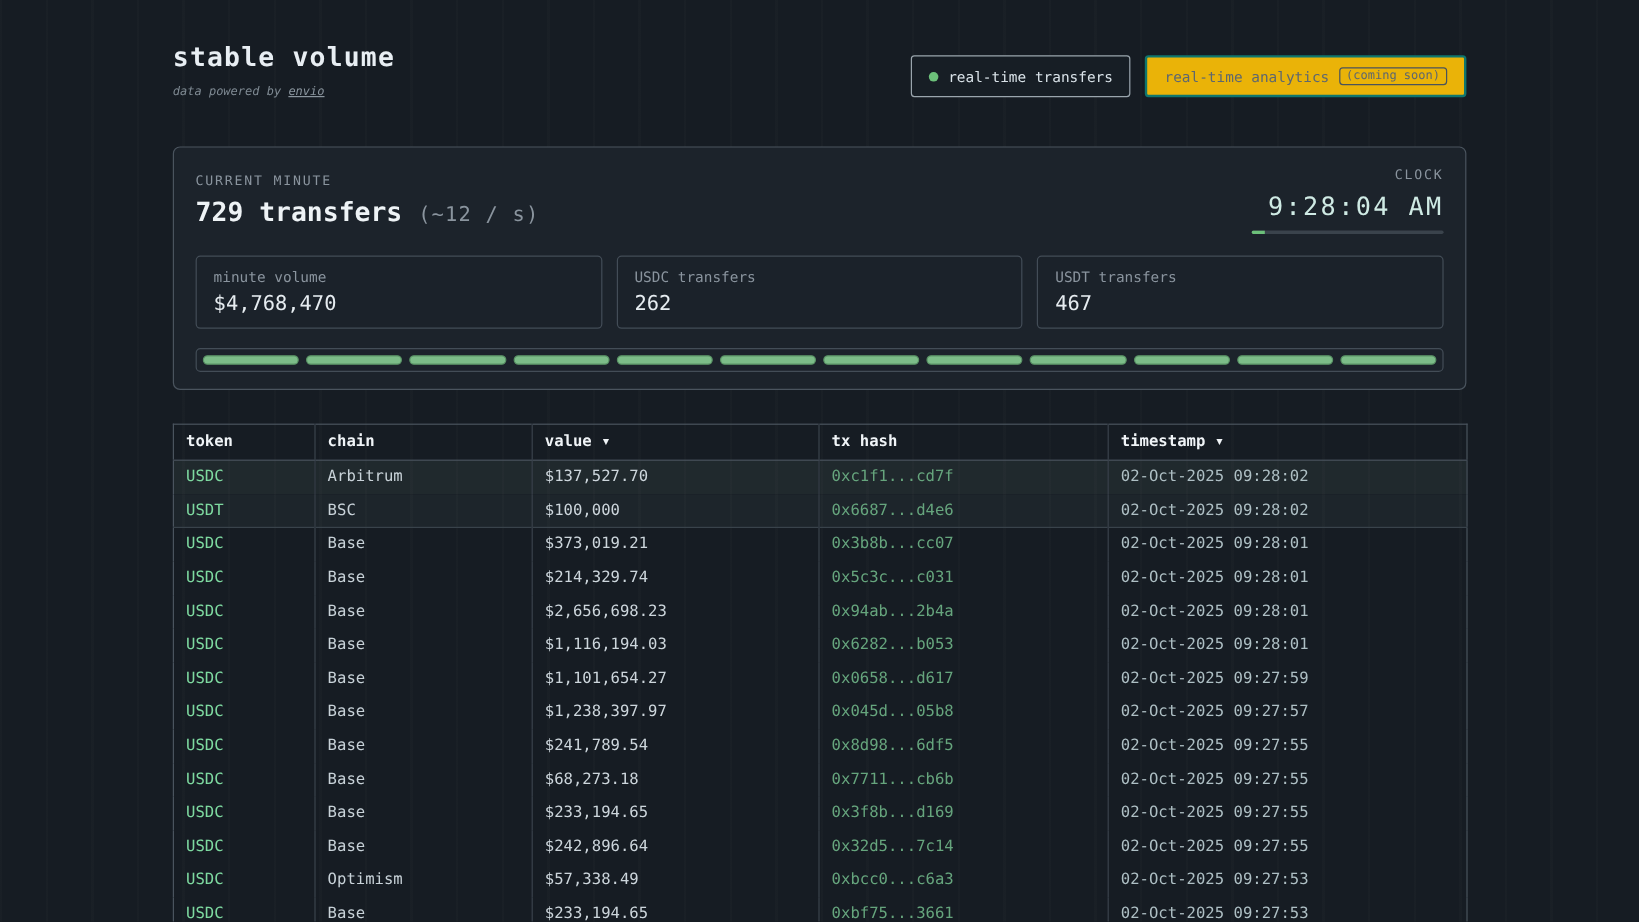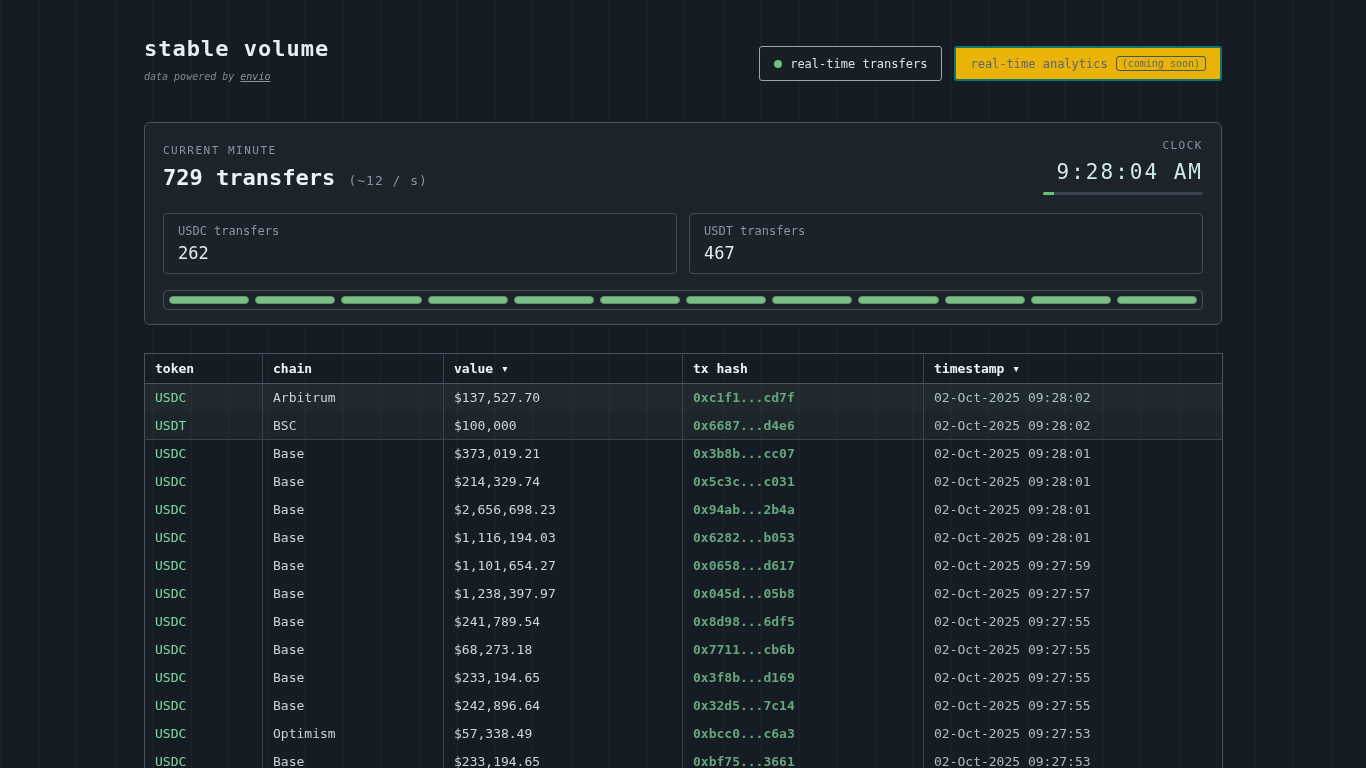--- a/index.html
+++ b/index.html
@@ -24,21 +24,21 @@
   .tab.disabled { background:#eab308; border:2px solid #0f766e; color:#5d6770; }
   .dot { width:8px; height:8px; border-radius:50%; background:#6cc07a; display:inline-block; }
   .badge { font-size:10px; border:1px solid #49535c; padding:1px 5px; border-radius:3px; color:#5d6770; }
 
   
   .stats-panel { margin-top:40px; background:#1c232b; border:1px solid #4a545e; border-radius:6px;
                  padding:16px 18px 14px 18px; }
   .stats-top { display:flex; justify-content:space-between; align-items:center; }
   .label { font-size:11px; letter-spacing:1.5px; color:#8a949e; }
   .big { margin-top:8px; font-size:22px; font-weight:bold; color:#eef3f6; }
-  .big .rate { font-size:13px; font-weight:normal; color:#8a949e; letter-spacing:1px; }
+  .big .rate { font-size:17px; font-weight:normal; color:#8a949e; letter-spacing:1px; }
   .clock { text-align:right; }
   .clock .time { margin-top:8px; font-size:21px; color:#cfeae4; letter-spacing:2px; }
   .clock-bar { margin-top:8px; width:160px; height:3px; background:#3a434c; border-radius:2px;
                overflow:hidden; margin-left:auto; }
   .clock-fill { height:100%; background:#6cc07a; }
 
   .stat-boxes { display:flex; gap:12px; margin-top:18px; }
   .stat-box { flex:1; border:1px solid #434d57; border-radius:4px; background:#1b222a; padding:10px 14px; }
   .stat-box .sb-label { font-size:12px; color:#8a949e; }
   .stat-box .sb-value { margin-top:5px; font-size:17px; color:#e6ecf0; }
@@ -55,21 +55,21 @@
   th, td { text-align:left; padding:0 0 0 10px; border-left:1px solid #3a434c; white-space:nowrap;
            overflow:hidden; }
   th:first-child, td:first-child { border-left:none; }
   thead th { height:30px; color:#f0f4f7; font-weight:bold; border-bottom:1px solid #4a545e; }
   tbody td { height:28px; }
   tr.hl { background:rgba(170,210,190,0.07); }
   tr.hl + tr.hl { background:rgba(170,210,190,0.05); border-bottom:1px solid #39434b; }
   .td-token { color:#7ed9a0; }
   .td-chain { color:#c8d2d8;margin-left:28px; }
   .td-value { color:#cdd6dc; }
-  .td-hash { color:#66a57d; cursor:pointer;font-weight:bold; }
+  .td-hash { color:#66a57d; cursor:pointer; }
   .td-time { color:#aebfc4; }
 </style>
 </head>
 <body>
 
 <div class="page">
 
   <header class="topbar">
     <div class="brand">
       <h1>stable volume</h1>
@@ -100,20 +100,24 @@
       </div>
       <div class="clock">
         <div class="label">CLOCK</div>
         <div class="time">9:28:04 AM</div>
         <div class="clock-bar">
           <div class="clock-fill" style="width: 7%;"></div>
         </div>
       </div>
     </div>
     <div class="stat-boxes">
+      <div class="stat-box">
+        <div class="sb-label">minute volume</div>
+        <div class="sb-value">$4,768,470</div>
+      </div>
       <div class="stat-box">
         <div class="sb-label">USDC transfers</div>
         <div class="sb-value">262</div>
       </div>
       <div class="stat-box">
         <div class="sb-label">USDT transfers</div>
         <div class="sb-value">467</div>
       </div>
     </div>
     <div class="segments">

